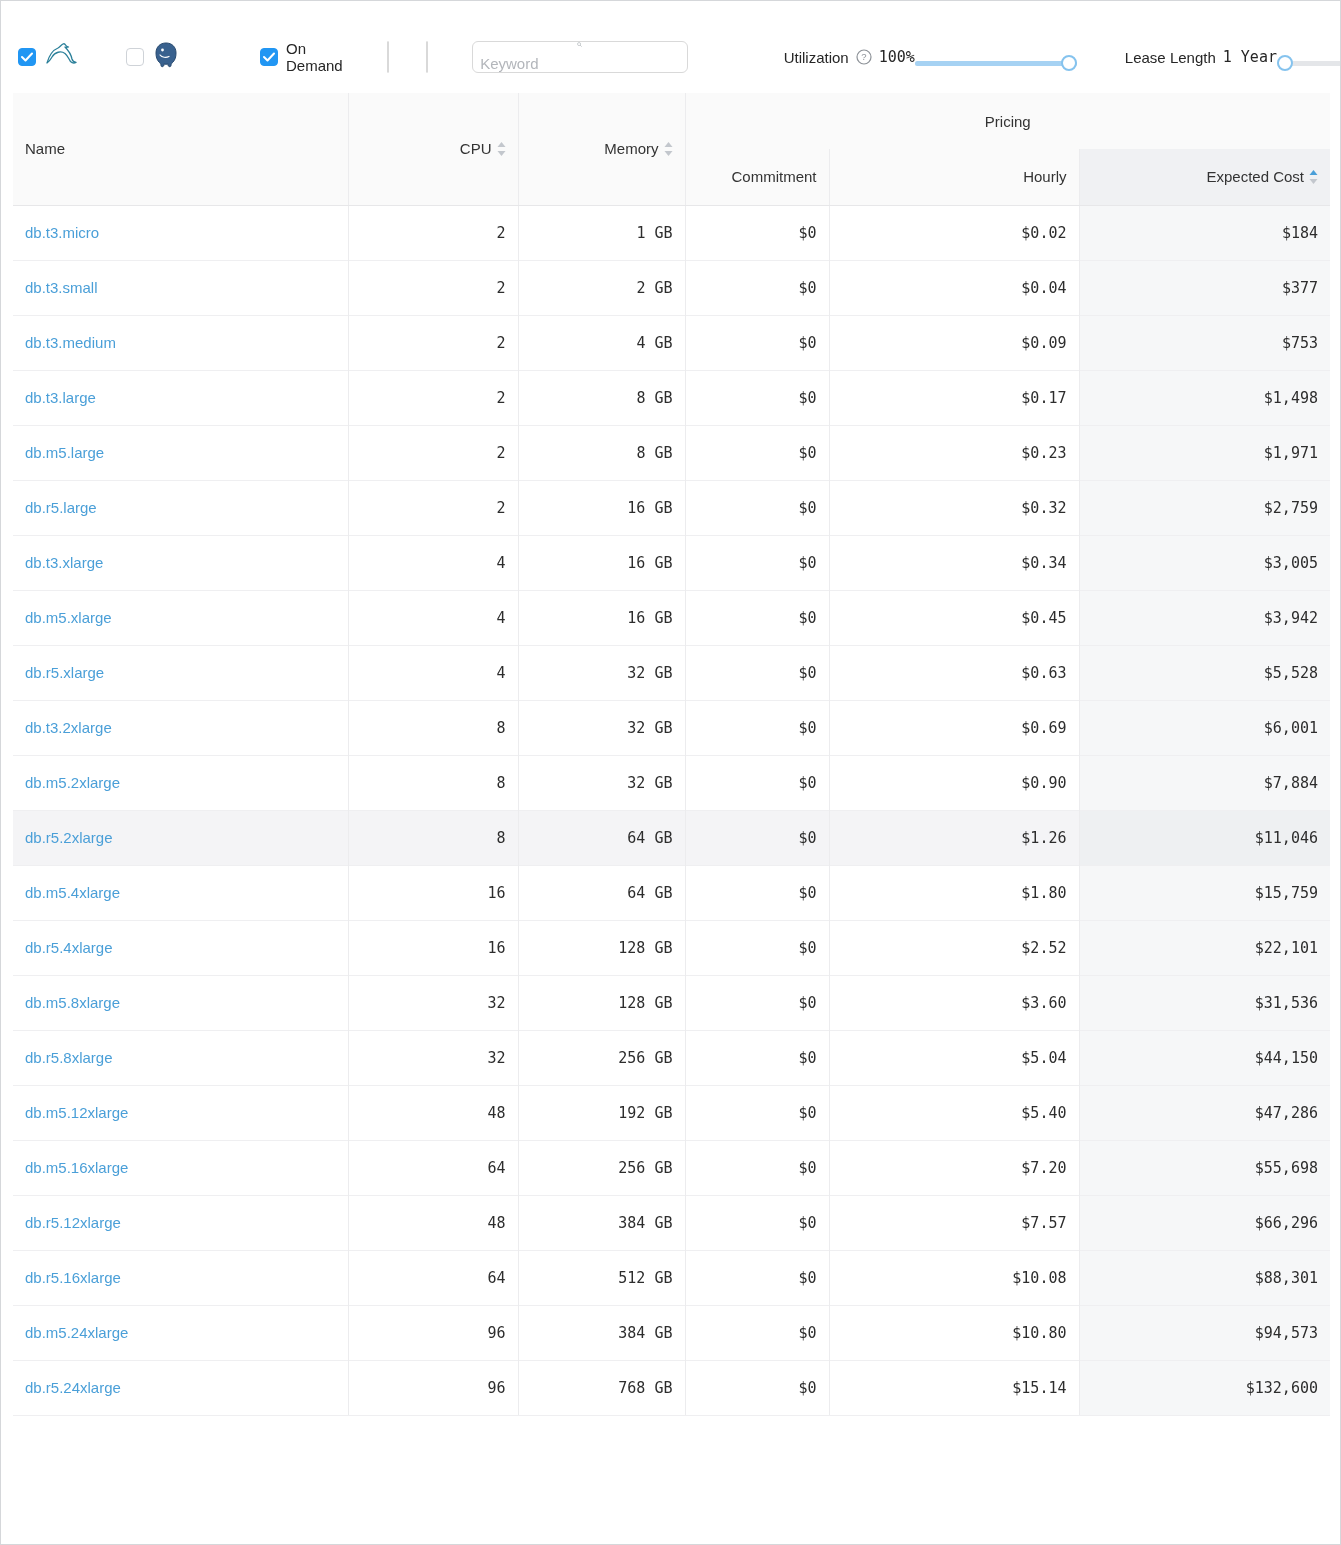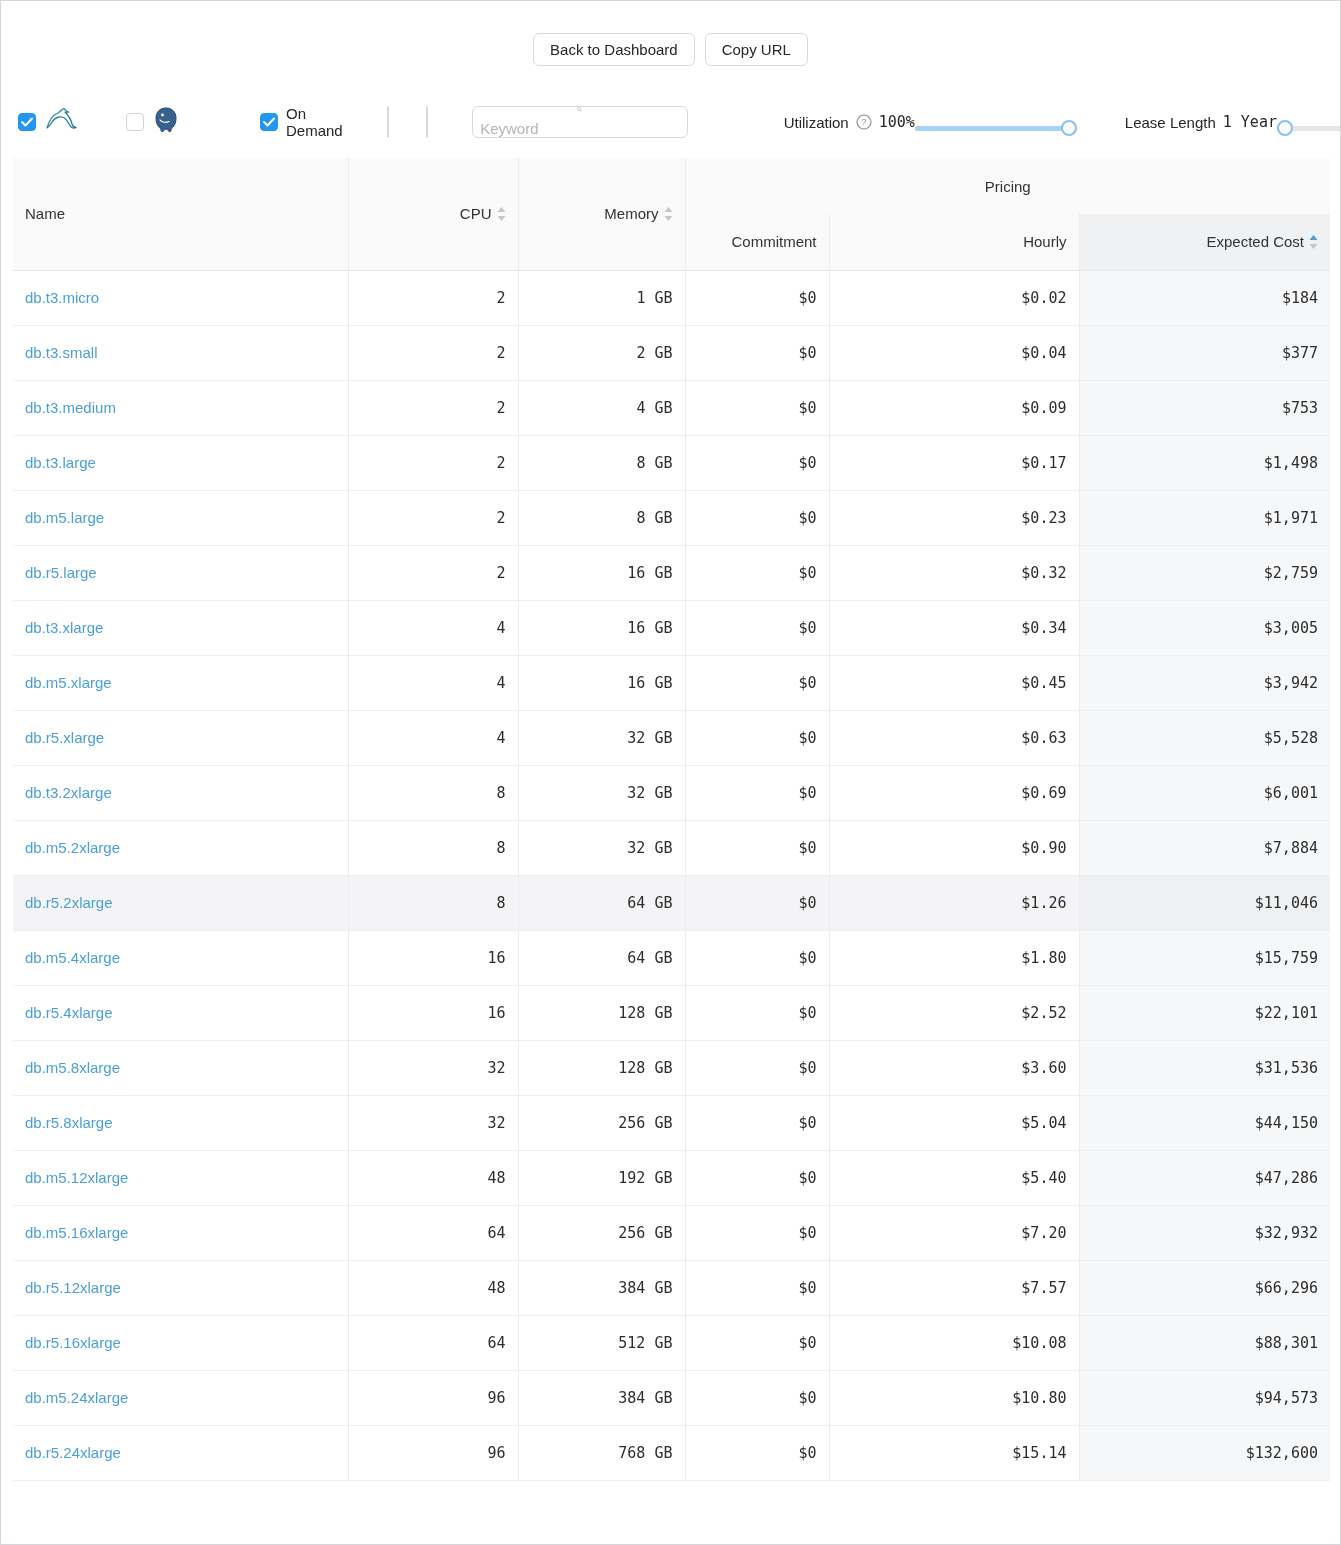--- a/index.html
+++ b/index.html
@@ -90,24 +90,20 @@
   tr.hovered td { background:#f4f4f6; }
   tr.hovered td.cell-expected { background:#eef0f2; }
   .sort-icon { margin-left:5px; vertical-align:-2px; }
 </style>
 </head>
 <body>
 
 <div class="page">
 
 
-  <div class="actions">
-    <button class="btn">Back to Dashboard</button>
-    <button class="btn">Copy URL</button>
-  </div>
 
   <div class="filters">
 
     <div class="cb-group">
       <span class="checkbox checked">
         <svg width="12" height="10" viewBox="0 0 12 10">
             <polyline points="1,5 4.5,8.5 11,1.5" fill="none" stroke="#fff" stroke-width="2" stroke-linecap="round" stroke-linejoin="round"></polyline>
           </svg>
       </span>
       <span class="engine-icon">
@@ -362,21 +358,21 @@
           <td class="cell-num b-left">$0</td>
           <td class="cell-num b-left">$5.40</td>
           <td class="cell-num b-left cell-expected">$47,286</td>
         </tr>
         <tr>
           <td class="cell-name"><span class="instance-link">db.m5.16xlarge</span></td>
           <td class="cell-num b-left">64</td>
           <td class="cell-num b-left">256 GB</td>
           <td class="cell-num b-left">$0</td>
           <td class="cell-num b-left">$7.20</td>
-          <td class="cell-num b-left cell-expected">$32,932</td>
+          <td class="cell-num b-left cell-expected">$55,698</td>
         </tr>
         <tr>
           <td class="cell-name"><span class="instance-link">db.r5.12xlarge</span></td>
           <td class="cell-num b-left">48</td>
           <td class="cell-num b-left">384 GB</td>
           <td class="cell-num b-left">$0</td>
           <td class="cell-num b-left">$7.57</td>
           <td class="cell-num b-left cell-expected">$66,296</td>
         </tr>
         <tr>

